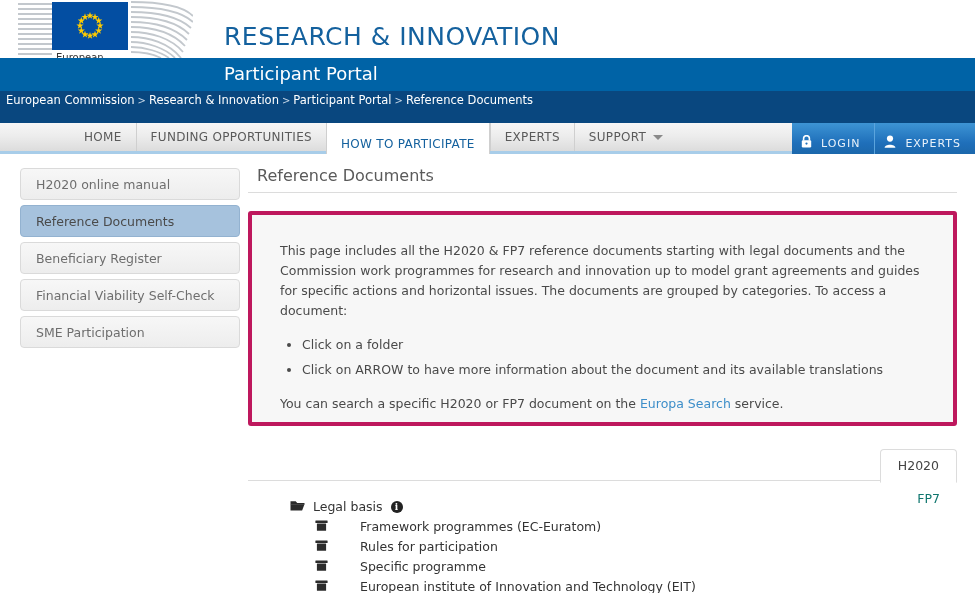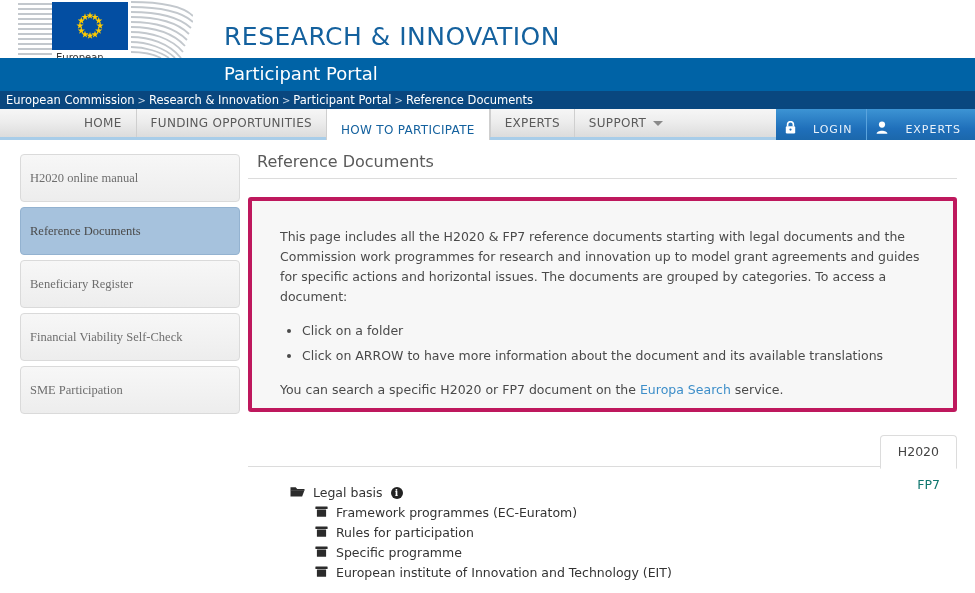--- a/index.html
+++ b/index.html
@@ -74,21 +74,21 @@
   }
   .banner-title {
     position: absolute; left: 224px; top: 5px;
     font-size: 18px;
     color: #ffffff;
     font-family: "DejaVu Sans", "Liberation Sans", sans-serif;
   }
 
   
   .breadcrumb {
-    width: 975px; height: 18px;
+    width: 975px; height: 32px;
     background: #09477f;
     color: #ffffff;
     font-size: 11.5px;
     line-height: 18px;
     padding-left: 6px;
     white-space: nowrap;
   }
   .breadcrumb a {
     color: #ffffff;
     text-decoration: none;
@@ -142,21 +142,21 @@
   }
   .nav-auth {
     position: absolute;
     right: 0; top: 0;
     display: flex;
     height: 28px;
   }
   .auth-btn {
     display: flex;
     align-items: center;
-    gap: 17px;
+    gap: 9px;
     padding: 0 14px 0 9px;
     height: 40px;
     background: linear-gradient(to bottom, #3d94d4 0%, #1f6fba 50%, #18619f 100%);
     color: #e9f2fa;
     font-size: 11px;
     letter-spacing: 1px;
     cursor: pointer;
     border-left: 1px solid #5ba4dd;
   }
   .auth-btn:first-child { border-left: none; }
@@ -172,32 +172,31 @@
   }
 
   
   .sidebar {
     width: 240px;
     padding: 14px 0 0 20px;
     flex: 0 0 240px;
   }
   .side-item {
     width: 220px;
-    height: 48px;
+    height: 32px;
     margin-bottom: 5px;
     display: flex;
     align-items: center;
-    padding-left: 9px;
+    padding-left: 15px;
     font-size: 12.5px;
     color: #6e6e6e;
     background: linear-gradient(to bottom, #f7f7f7 0%, #ededed 100%);
     border: 1px solid #dadada;
     border-radius: 4px;
     cursor: pointer;
-    font-family: Liberation Serif, serif;
   }
   .side-item.active {
     background: #a6c2dd;
     border-color: #93b2d0;
     color: #4a4a4a;
   }
 
   
   .main {
     flex: 1;
@@ -262,21 +261,21 @@
     font-size: 12.5px;
     color: #333333;
   }
   .tree-row {
     display: flex;
     align-items: center;
     height: 20px;
     margin-bottom: 0;
     cursor: pointer;
   }
-  .tree-row.child { padding-left: 25px; }
+  .tree-row.child { padding-left: 25px; gap: 24px; }
   .tree-ico {
     flex: 0 0 auto;
     margin-right: 8px;
     display: block;
   }
   .tree-label { line-height: 20px; }
   .info-badge {
     display: inline-flex;
     align-items: center;
     justify-content: center;

